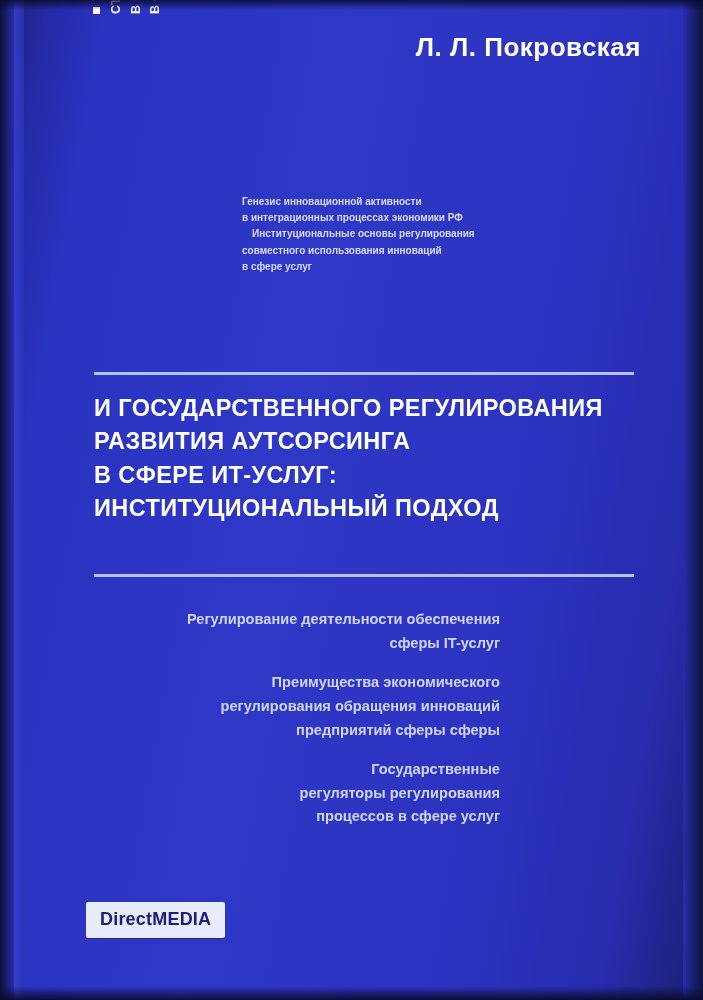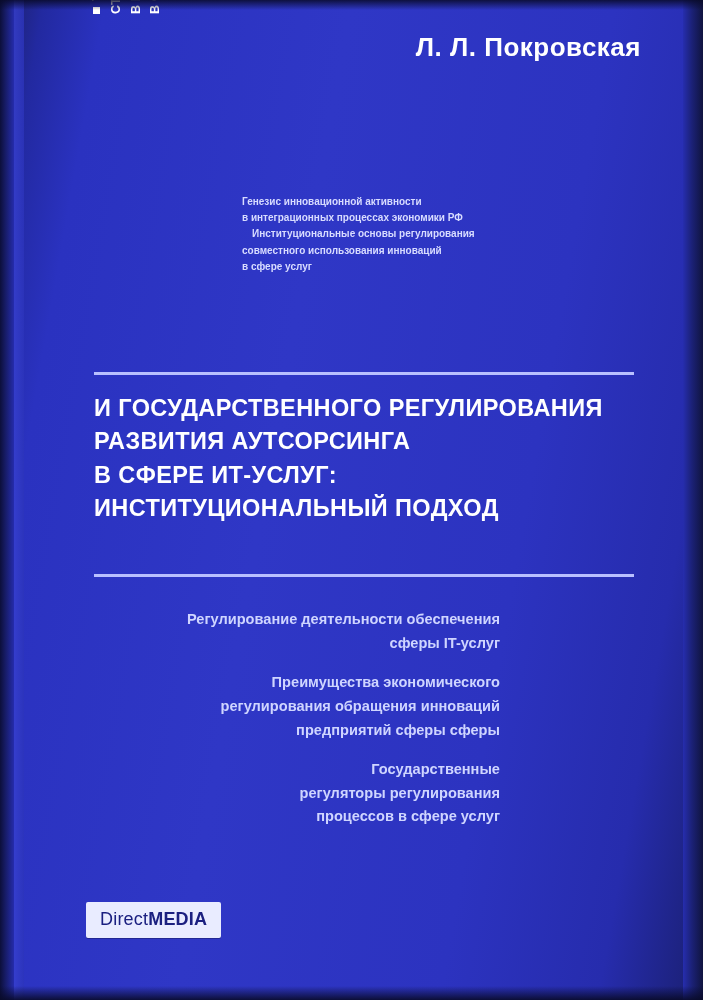--- a/index.html
+++ b/index.html
@@ -166,21 +166,21 @@
     left: 86px;
     bottom: 62px;
     background: #e9ecff;
     color: #1b2080;
     padding: 7px 14px 8px 14px;
     border-radius: 2px;
     font-size: 18px;
     letter-spacing: .2px;
     box-shadow: 0 1px 0 rgba(0,0,0,.25);
   }
-  .logo .light { font-weight: normal; }
+  .logo .light { font-weight: bold; }
   .logo .bold { font-weight: bold; }
 </style>
 </head>
 <body>
 
 <div class="cover">
 
   <div class="spine-dark"></div>
   <div class="spine-high"></div>
   <div class="right-dark"></div>

